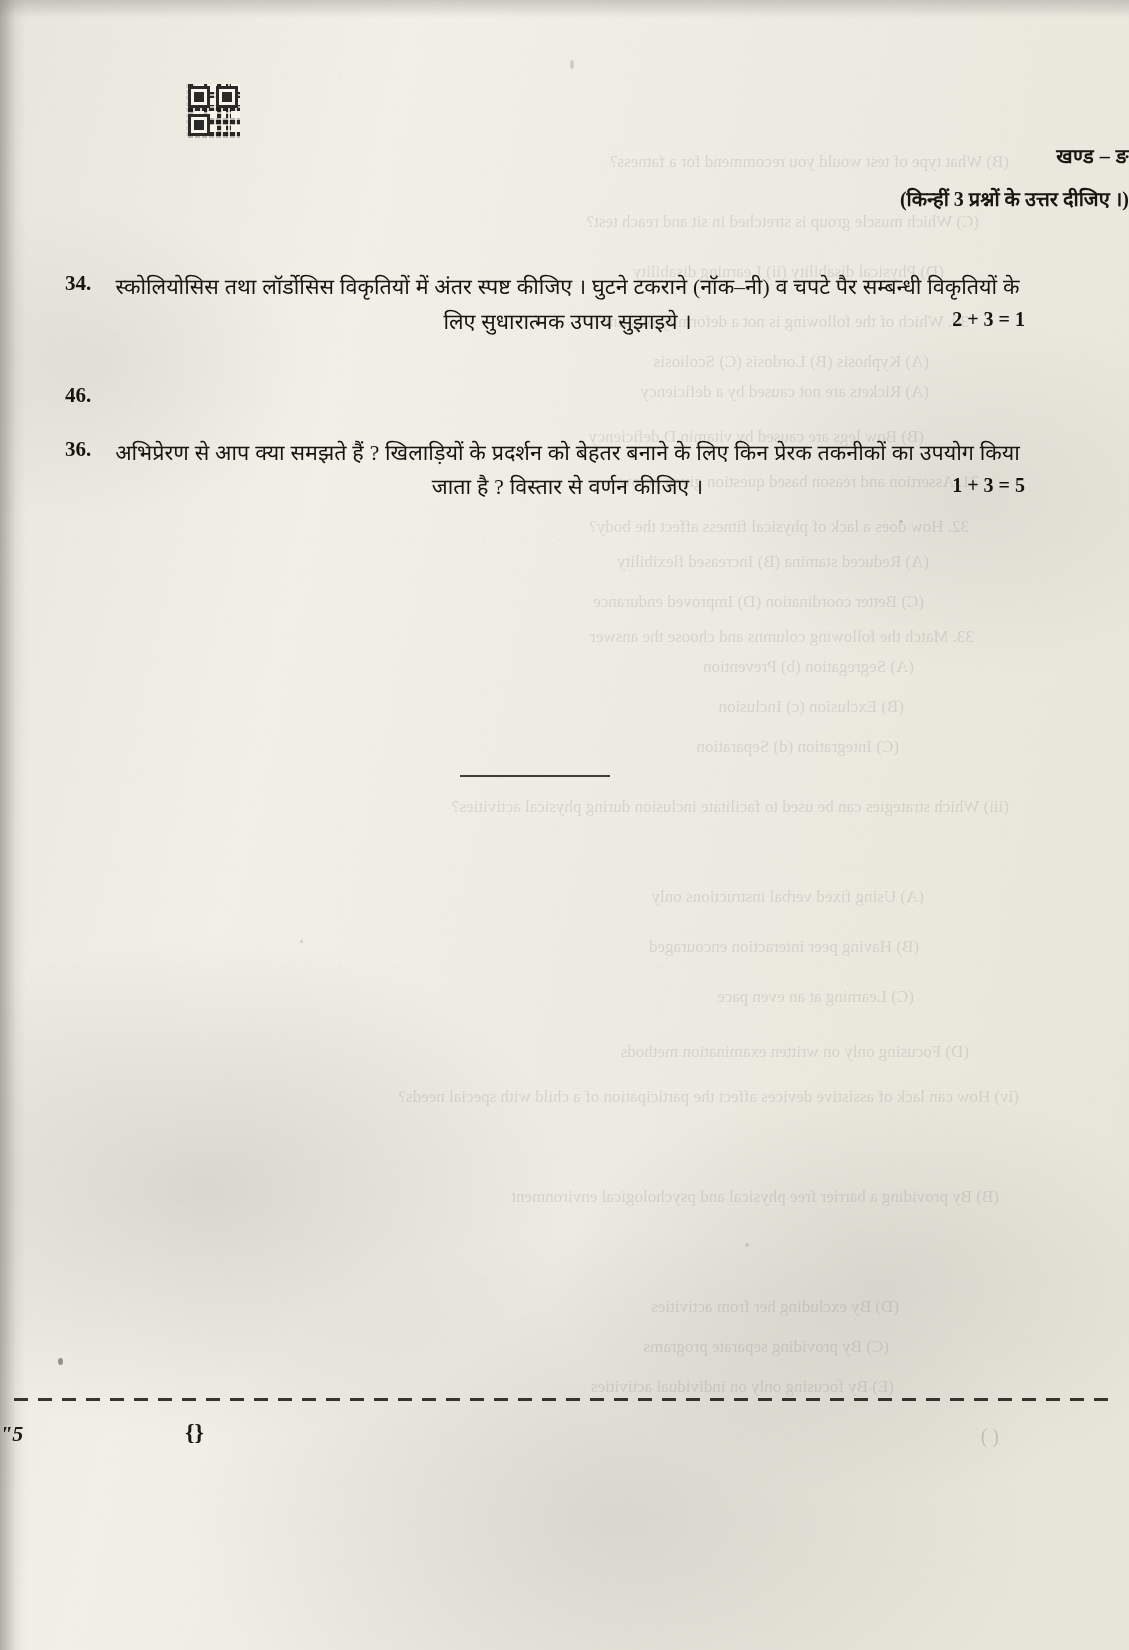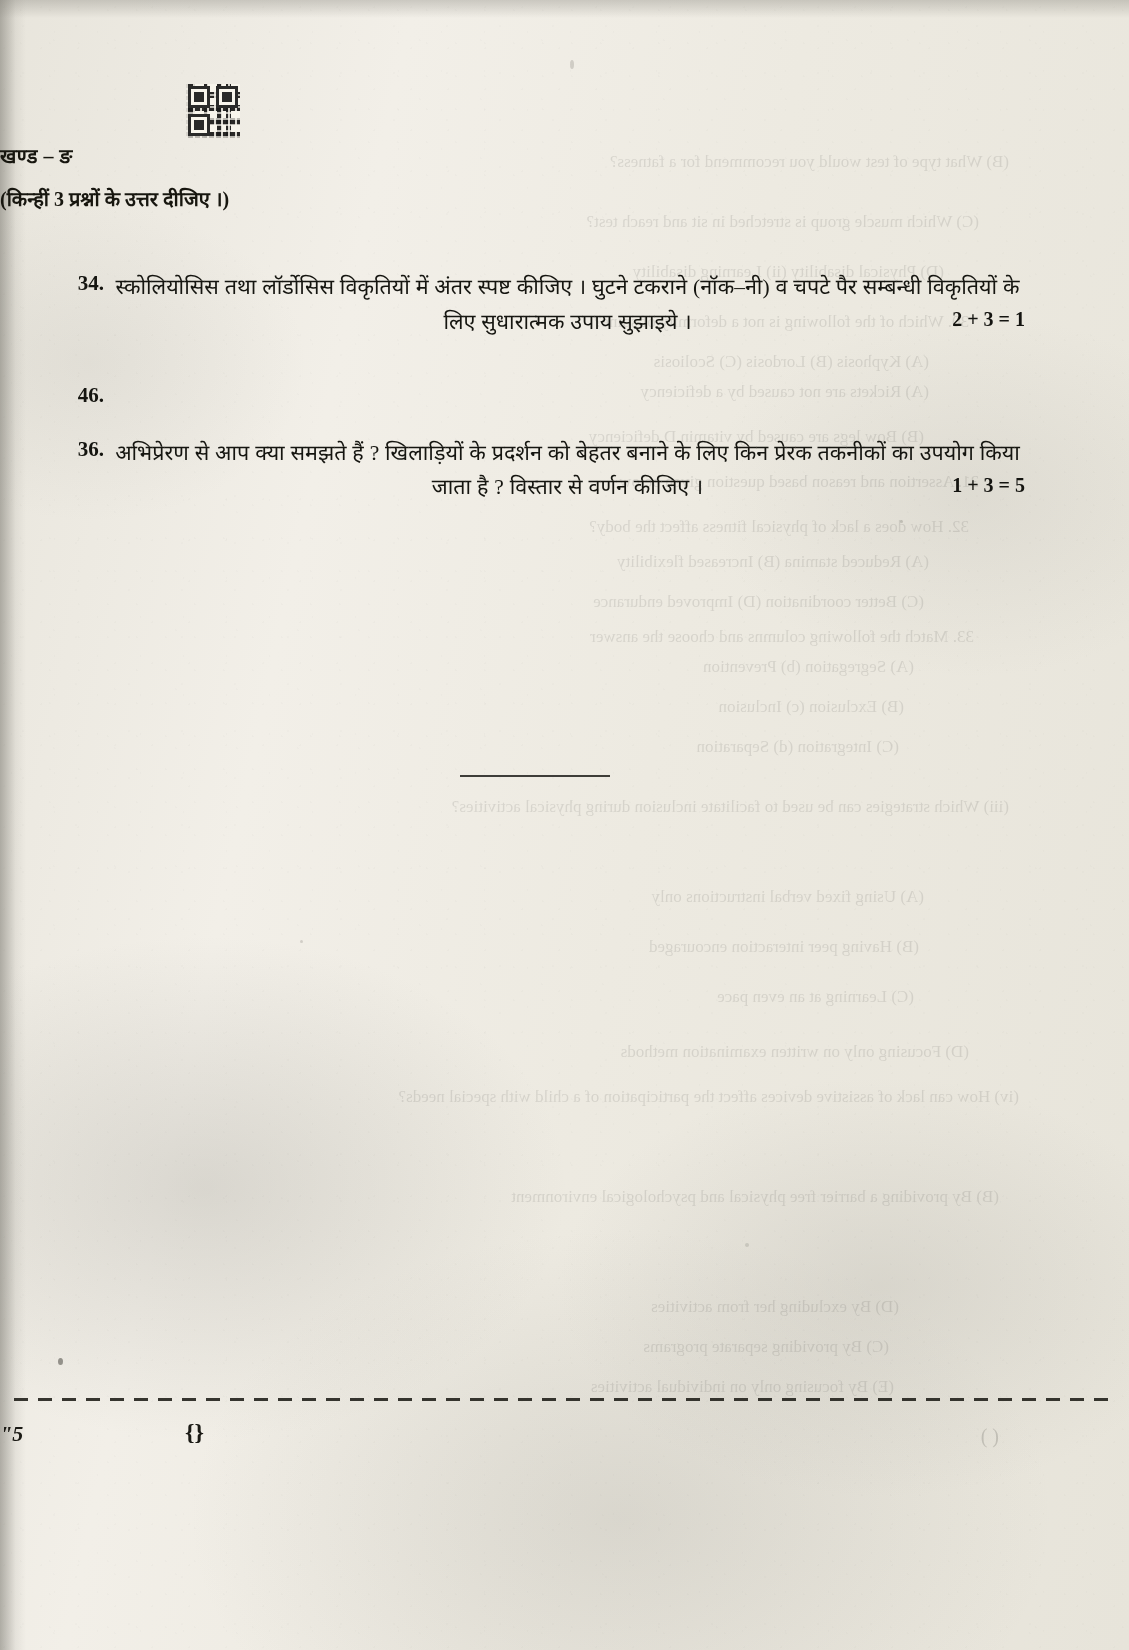--- a/index.html
+++ b/index.html
@@ -120,21 +120,21 @@
   }
   .qr-c1 { left: 2px;  top: 2px; }
   .qr-c2 { right: 2px; top: 2px; }
   .qr-c3 { left: 2px;  bottom: 2px; }
 
   
   .section-head {
     position: absolute;
     left: 0;
     right: 0;
-    text-align: left;
+    text-align: right;
     font-family: "Liberation Serif", serif;
     font-weight: bold;
     color: #17160f;
   }
   #khand { top: 142px; font-size: 20px; letter-spacing: 0.5px; }
   #instruction { top: 185px; font-size: 20px; }
 
   
   .questions {
     position: absolute;
@@ -150,21 +150,21 @@
     margin-bottom: 28px;
   }
   .q-num {
     flex: 0 0 auto;
     width: 52px;
     font-size: 21px;
     font-weight: bold;
     font-family: "Liberation Serif", serif;
     color: #151510;
     padding-top: 1px;
-    text-align: right;
+    text-align: center;
   }
   .q-body {
     flex: 1 1 auto;
     position: relative;
   }
   .q-text {
     font-size: 21.5px;
     line-height: 1.62;
     color: #151510;
     text-align: center;

